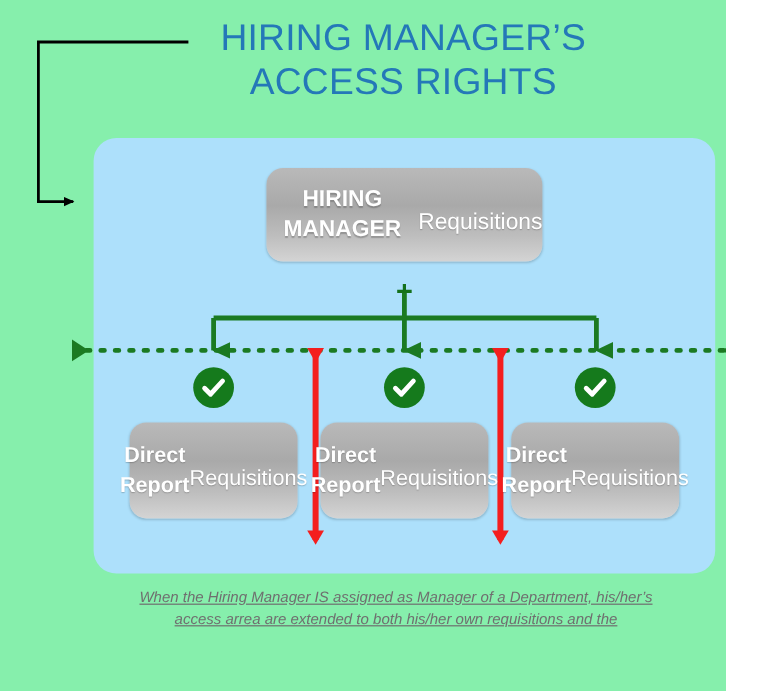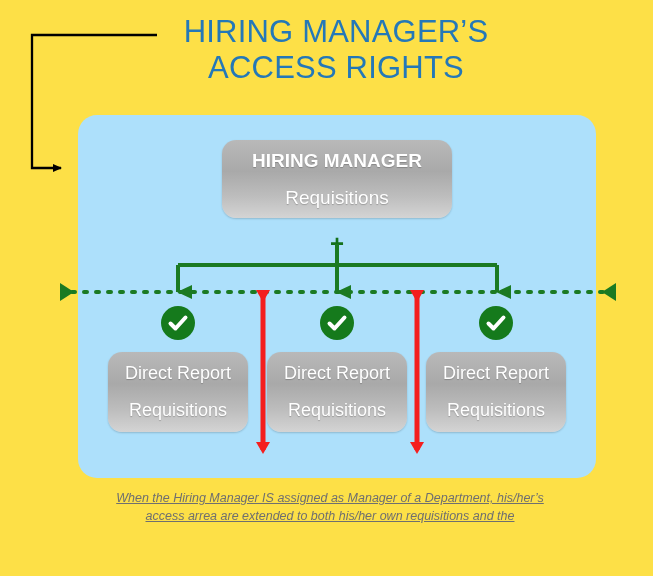--- a/index.html
+++ b/index.html
@@ -2,23 +2,23 @@
 <html><head>
 <meta charset="utf-8">
 <style>
   html, body {
     margin: 0;
     padding: 0;
     background: #ffffff;
   }
   #stage {
     position: relative;
-    width: 653px;
+    width: 605px;
     height: 576px;
-    background: #fde047;
+    background: #86efac;
     overflow: hidden;
     font-family: "Liberation Sans", sans-serif;
   }
 
   
   .title {
     position: absolute;
     left: 160px;
     top: 14px;
     width: 352px;
@@ -52,21 +52,21 @@
     border-radius: 19px;
   }
 
   
   .grey-box {
     position: absolute;
     border-radius: 14px;
     background: linear-gradient(to bottom, #b9b9b9 0%, #a9a9a9 40%, #bdbdbd 72%, #d4d4d4 100%);
     box-shadow: 0 1px 2px rgba(0,0,0,0.18);
     display: flex;
-    flex-direction: column;
+    flex-direction: row;
     align-items: center;
     justify-content: center;
     color: #ffffff;
     text-align: center;
     box-sizing: border-box;
   }
   .grey-box .line1 {
     font-size: 19px;
     font-weight: 700;
     line-height: 25px;
@@ -86,21 +86,21 @@
     width: 230px;
     height: 78px;
   }
   #manager-box .line1 { font-size: 19px; }
 
   .report-box {
     top: 352px;
     width: 140px;
     height: 80px;
   }
-  .report-box .line1 { font-weight: 400; font-size: 18px; }
+  .report-box .line1 { font-weight: 700; font-size: 18px; }
   .report-box .line2 { font-weight: 400; font-size: 18px; }
 
   #report-box-0 { left: 108px; }
   #report-box-1 { left: 267px; }
   #report-box-2 { left: 426px; }
 
   
   .plus-sign {
     position: absolute;
     left: 322px;

